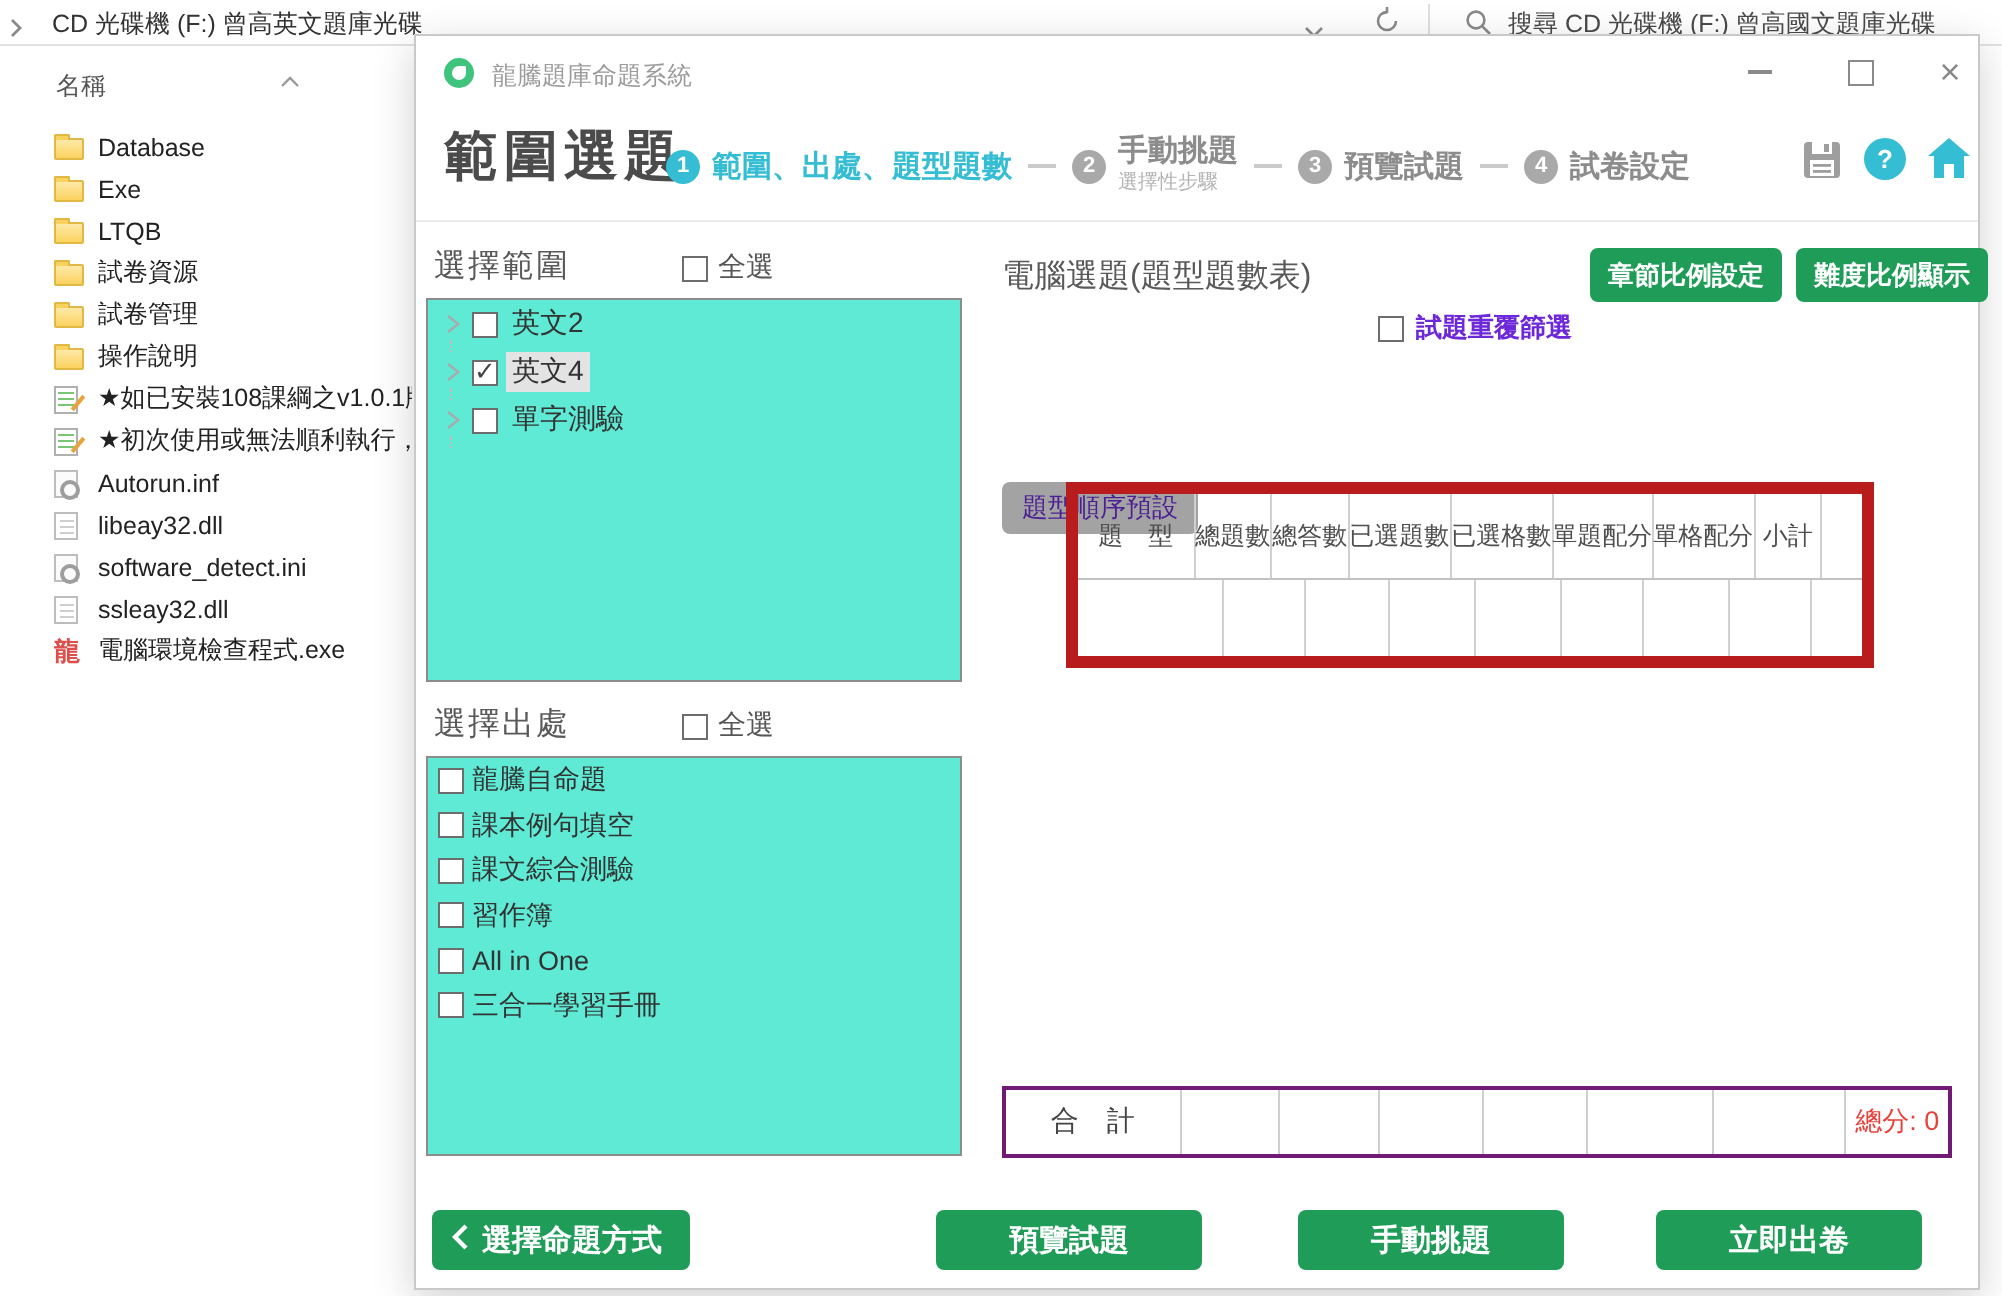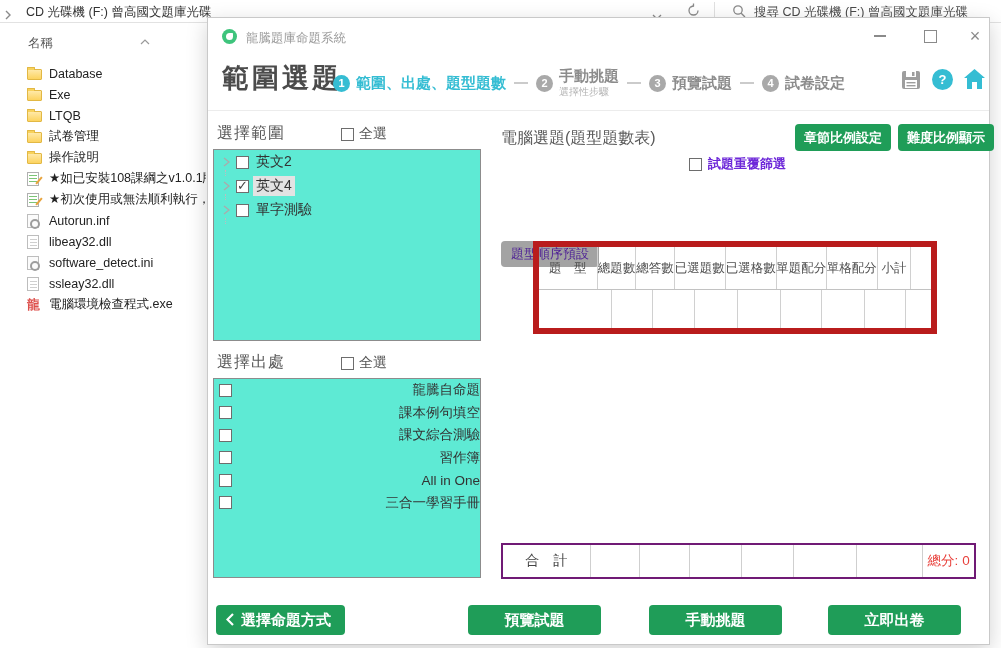--- a/index.html
+++ b/index.html
@@ -81,21 +81,21 @@
   .range-box { top:131px; height:192px; }
   .source-box { top:360px; height:200px; }
 
   .tree-row { height:24px; display:flex; align-items:center; padding-left:5px; }
   .tree-exp { width:14px; height:14px; display:flex; align-items:center; justify-content:center; position:relative; }
   .tree-exp::after { content:""; position:absolute; left:6px; top:15px; height:6px; border-left:1px dotted #bdbdbd; }
   .tree-row .cbx { margin-left:3px; }
   .tree-label { font-size:14px; color:#333; margin-left:4px; padding:1px 3px; }
   .tree-label.hl { background:#e3e3e3; }
 
-  .src-row { height:22.5px; display:flex; align-items:center; padding-left:5px;justify-content:space-between; }
+  .src-row { height:22.5px; display:flex; align-items:center; padding-left:5px; }
   .src-label { font-size:13.5px; color:#333; margin-left:4px; }
 
   
   .panel-title { position:absolute; left:293px; top:110px; font-size:16px; color:#595959; }
   .dup-filter { position:absolute; left:481px; top:113px; display:flex; align-items:center; gap:6px; font-size:13px; font-weight:bold; color:#6d28d9;margin-top:24px; }
   .gbtn { background:#1f9d58; color:#fff; border:none; border-radius:4px; font-size:13px; font-weight:bold; font-family:inherit; display:flex; align-items:center; justify-content:center; cursor:pointer; }
   .btn-chapter { position:absolute; left:587px; top:106px; width:96px; height:27px; }
   .btn-difficulty { position:absolute; left:690px; top:106px; width:96px; height:27px; }
   .order-badge { position:absolute; left:293px; top:188px; background:#a3a3a3; color:#4c1d95; font-size:13px; border-radius:4px; padding:4px 10px;margin-top:35px; }
 
@@ -122,21 +122,21 @@
 </style>
 </head>
 <body>
 
 <div class="topbar">
   <span class="crumb-chevron">
     <svg width="8" height="10" viewBox="0 0 8 10">
         <polyline points="2,1 6,5 2,9" fill="none" stroke="#8a8a8a" stroke-width="1.4"></polyline>
       </svg>
   </span>
-  <span class="addr-text">CD 光碟機 (F:) 曾高國文題庫光碟</span>
+  <span class="addr-text">CD 光碟機 (F:) 曾高英文題庫光碟</span>
   <span class="addr-drop">
     <svg width="10" height="7" viewBox="0 0 10 7">
         <polyline points="1,1 5,5 9,1" fill="none" stroke="#8a8a8a" stroke-width="1.3"></polyline>
       </svg>
   </span>
   <span class="refresh-btn">
     <svg width="15" height="15" viewBox="0 0 15 15">
         <path d="M12 7.5 A4.5 4.5 0 1 1 7.5 3" fill="none" stroke="#8a8a8a" stroke-width="1.3"></path>
         <polyline points="7.5,0.5 7.5,3 5,3.8" fill="none" stroke="#8a8a8a" stroke-width="1.3"></polyline>
       </svg>
@@ -169,20 +169,26 @@
         <span class="fic">
           <span class="icon-folder"></span>
         </span>
         <span>Exe</span>
       </div>
     <div class="file-row">
         <span class="fic">
           <span class="icon-folder"></span>
         </span>
         <span>LTQB</span>
+      </div>
+    <div class="file-row">
+        <span class="fic">
+          <span class="icon-folder"></span>
+        </span>
+        <span>試卷資源</span>
       </div>
     <div class="file-row">
         <span class="fic">
           <span class="icon-folder"></span>
         </span>
         <span>試卷管理</span>
       </div>
     <div class="file-row">
         <span class="fic">
           <span class="icon-folder"></span>

